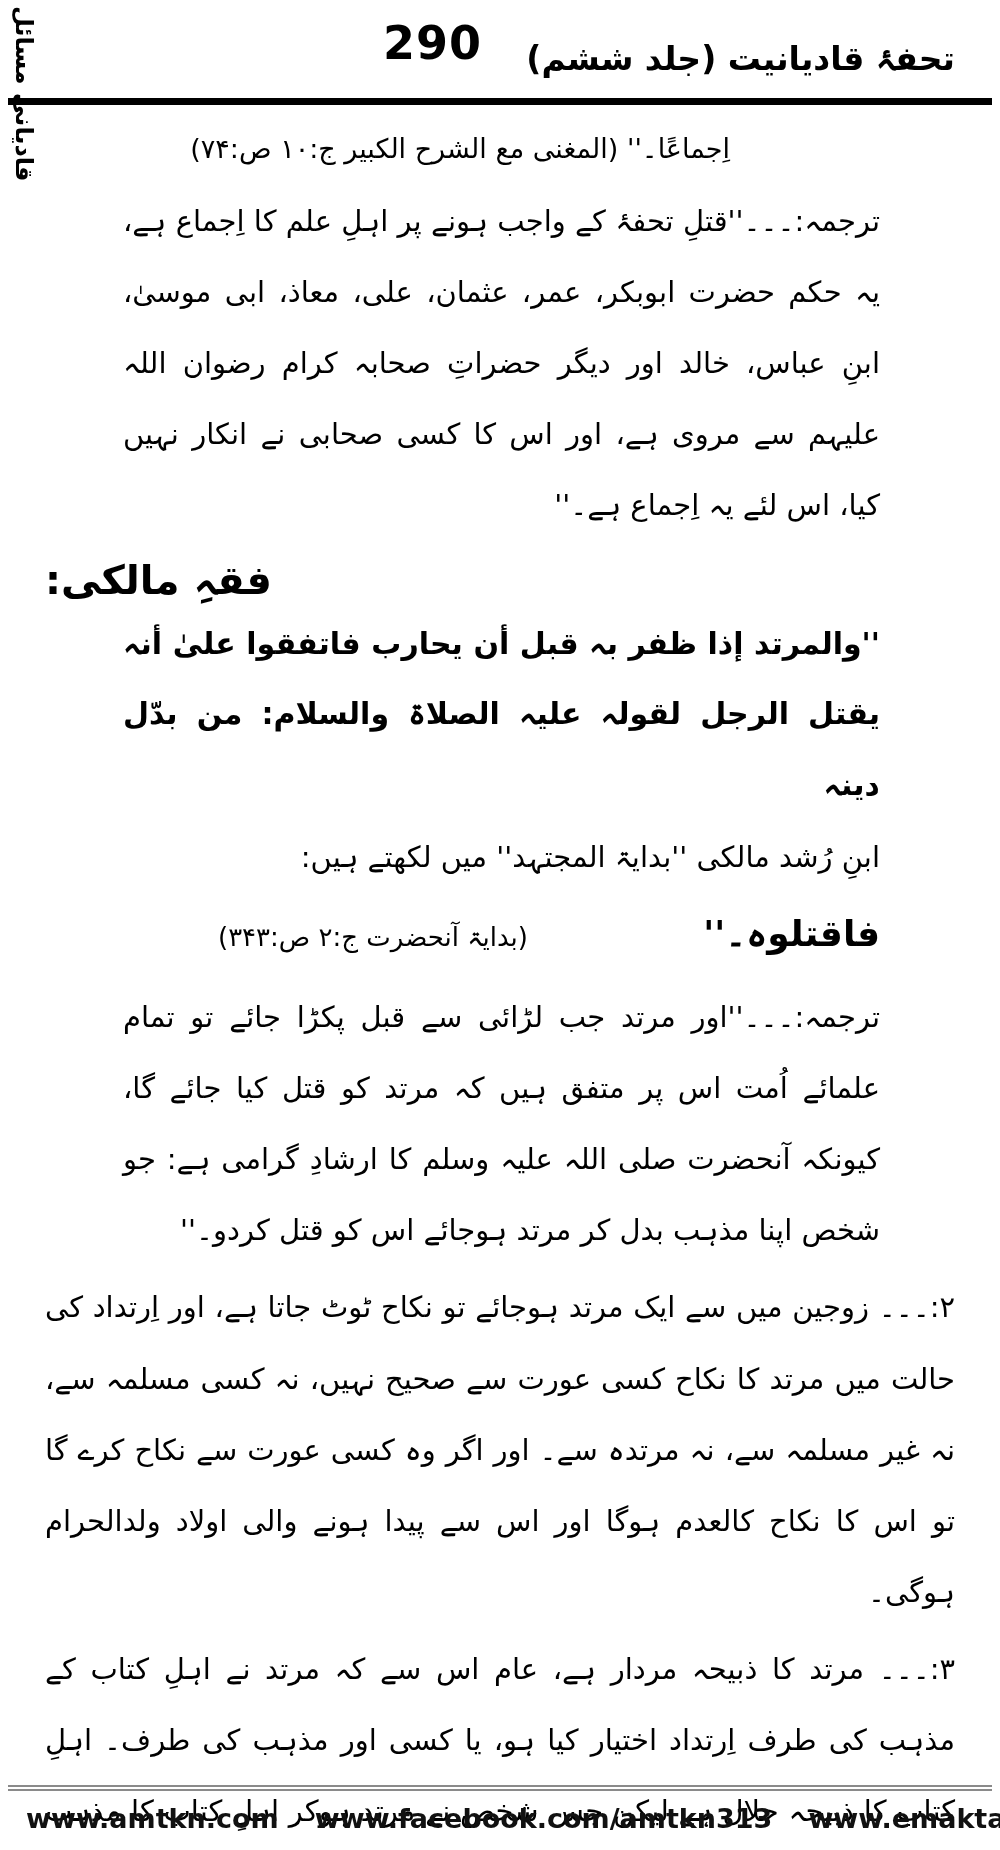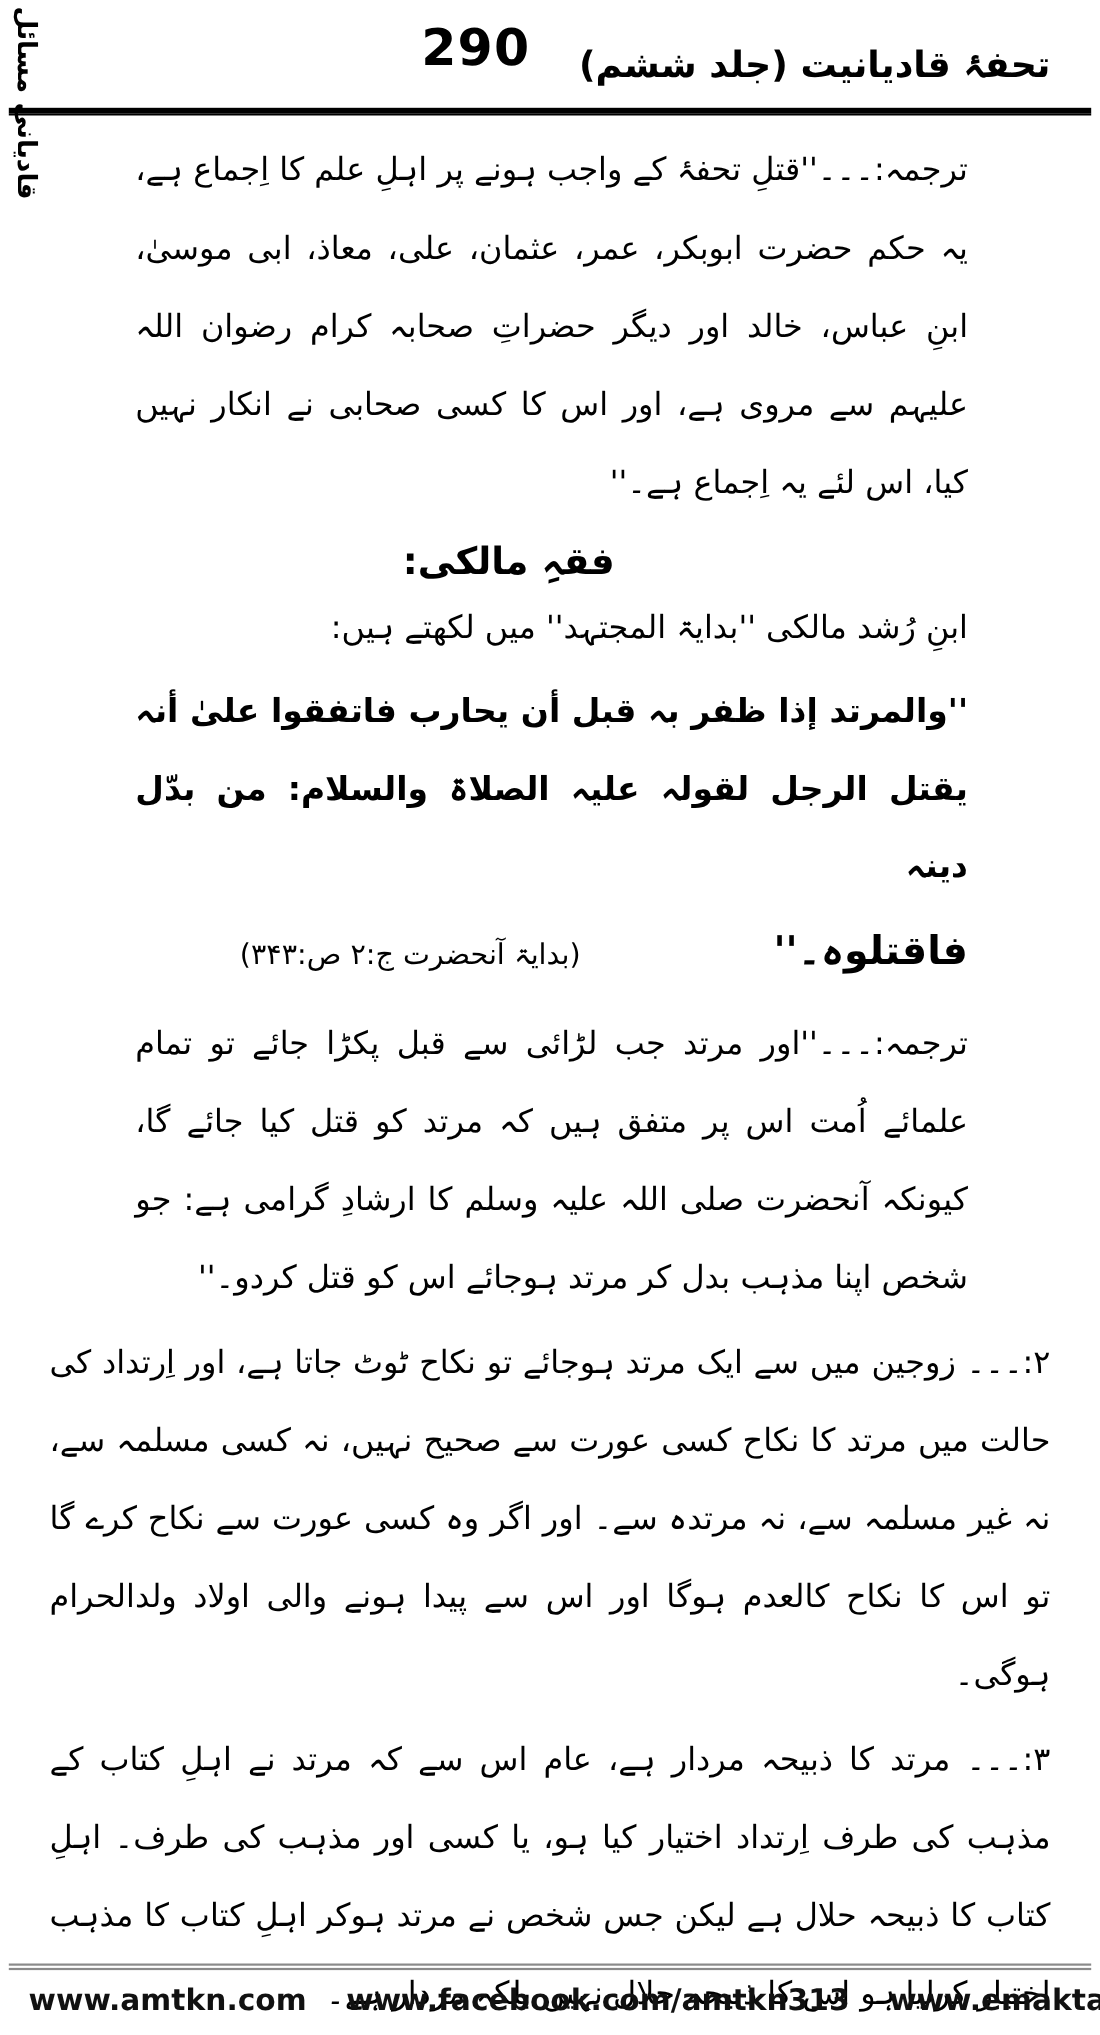--- a/index.html
+++ b/index.html
@@ -71,22 +71,22 @@
   .ref-line {
     font-size: 27px;
     line-height: 2.1;
     text-align: right;
     padding-right: 150px;
     margin: 2px 75px 8px 78px;
   }
 
   .section-heading {
     margin: 16px 75px 4px 0;
-    text-align: center;
-    font-size: 34px;
+    text-align: left;
+    font-size: 40px;
     font-weight: bold;
   }
 
   .intro-line { margin-top: 2px; }
 
   .arabic-quote {
     font-size: 30px;
     font-weight: bold;
     line-height: 2.35;
     margin-top: 6px;
@@ -132,28 +132,29 @@
   <header class="header">
     <div class="side-label">قادیانی مسائل</div>
     <div class="page-number">290</div>
     <h1 class="book-title">تحفۂ قادیانیت (جلد ششم)</h1>
   </header>
 
   <div class="header-rule"></div>
 
   <main class="body-text">
 
+    <p class="ref-line">اِجماعًا۔'' (المغنی مع الشرح الکبیر ج:۱۰ ص:۷۴)</p>
 
     <p class="para indent">ترجمہ:۔۔۔''قتلِ تحفۂ کے واجب ہونے پر اہلِ علم کا اِجماع ہے، یہ حکم حضرت ابوبکر، عمر، عثمان، علی، معاذ، ابی موسیٰ، ابنِ عباس، خالد اور دیگر حضراتِ صحابہ کرام رضوان اللہ علیہم سے مروی ہے، اور اس کا کسی صحابی نے انکار نہیں کیا، اس لئے یہ اِجماع ہے۔''</p>
 
     <h2 class="section-heading">فقہِ مالکی:</h2>
 
+    <p class="para indent arabic-quote">''والمرتد إذا ظفر بہ قبل أن یحارب فاتفقوا علیٰ أنہ یقتل الرجل لقولہ علیہ الصلاۃ والسلام: من بدّل دینہ</p>
+
     <p class="para indent intro-line">ابنِ رُشد مالکی ''بدایۃ المجتہد'' میں لکھتے ہیں:</p>
-
-    <p class="para indent arabic-quote">''والمرتد إذا ظفر بہ قبل أن یحارب فاتفقوا علیٰ أنہ یقتل الرجل لقولہ علیہ الصلاۃ والسلام: من بدّل دینہ</p>
 
     <div class="quote-close-row">
       <span class="arabic-end">فاقتلوہ۔''</span>
       <span class="arabic-ref">(بدایۃ آنحضرت ج:۲ ص:۳۴۳)</span>
     </div>
 
     <p class="para indent">ترجمہ:۔۔۔''اور مرتد جب لڑائی سے قبل پکڑا جائے تو تمام علمائے اُمت اس پر متفق ہیں کہ مرتد کو قتل کیا جائے گا، کیونکہ آنحضرت صلی اللہ علیہ وسلم کا ارشادِ گرامی ہے: جو شخص اپنا مذہب بدل کر مرتد ہوجائے اس کو قتل کردو۔''</p>
 
     <p class="para numbered-item">۲:۔۔۔ زوجین میں سے ایک مرتد ہوجائے تو نکاح ٹوٹ جاتا ہے، اور اِرتداد کی حالت میں مرتد کا نکاح کسی عورت سے صحیح نہیں، نہ کسی مسلمہ سے، نہ غیر مسلمہ سے، نہ مرتدہ سے۔ اور اگر وہ کسی عورت سے نکاح کرے گا تو اس کا نکاح کالعدم ہوگا اور اس سے پیدا ہونے والی اولاد ولدالحرام ہوگی۔</p>
 

